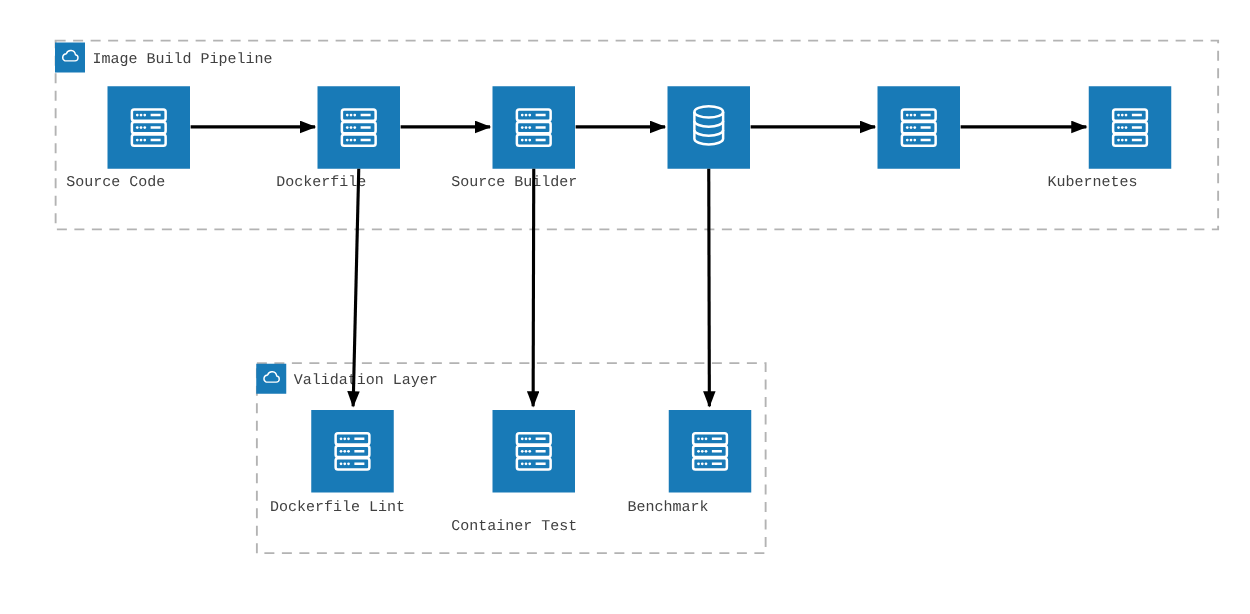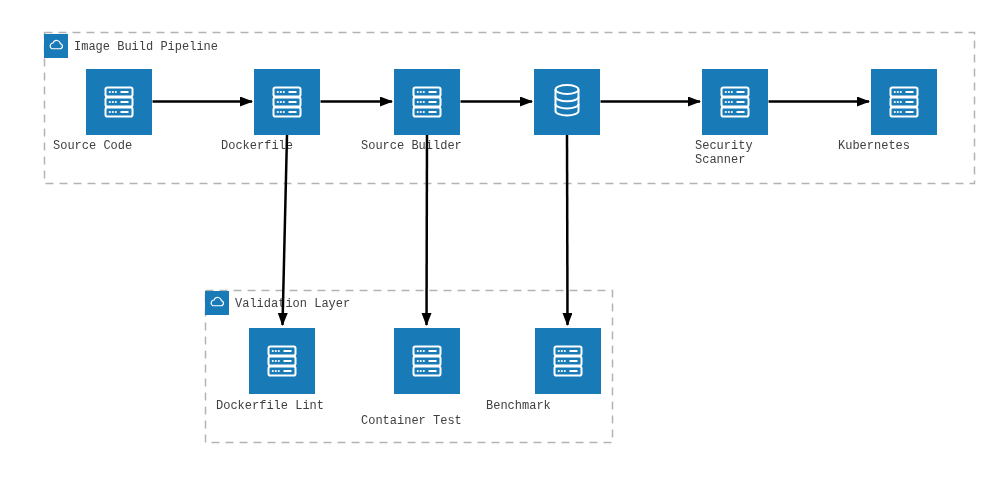--- a/index.html
+++ b/index.html
@@ -121,21 +121,20 @@
     <svg width="40" height="40">
         <use href="#icon-database"></use>
       </svg>
   </div>
 
   <div class="node" style="left:702px;top:69px">
     <svg width="40" height="40">
         <use href="#icon-server"></use>
       </svg>
   </div>
-  <div class="node-label narrow" style="left:695px">Security Scanner</div>
 
   <div class="node" style="left:871px;top:69px">
     <svg width="40" height="40">
         <use href="#icon-server"></use>
       </svg>
   </div>
   <div class="node-label" style="left:838px">Kubernetes</div>
 
   <div class="node" style="left:249px;top:328px">
     <svg width="40" height="40">
@@ -149,21 +148,21 @@
         <use href="#icon-server"></use>
       </svg>
   </div>
   <div class="node-label" style="left:361px;top:414px">Container Test</div>
 
   <div class="node" style="left:535px;top:328px">
     <svg width="40" height="40">
         <use href="#icon-server"></use>
       </svg>
   </div>
-  <div class="node-label" style="left:486px;top:399px">Benchmark</div>
+  <div class="node-label" style="left:502px;top:399px">Benchmark</div>
 
   <svg class="layer arrows-layer">
     <defs>
       <marker id="arrow" markerUnits="userSpaceOnUse" markerWidth="14" markerHeight="11" refX="12" refY="5" orient="auto">
         <path d="M0,0 L13,5 L0,10 Z" fill="#000000"></path>
       </marker>
     </defs>
     <g stroke="#000000" stroke-width="2.5" fill="none">
       <line x1="152.5" y1="101.5" x2="252" y2="101.5" marker-end="url(#arrow)"></line>
       <line x1="320.5" y1="101.5" x2="392" y2="101.5" marker-end="url(#arrow)"></line>

